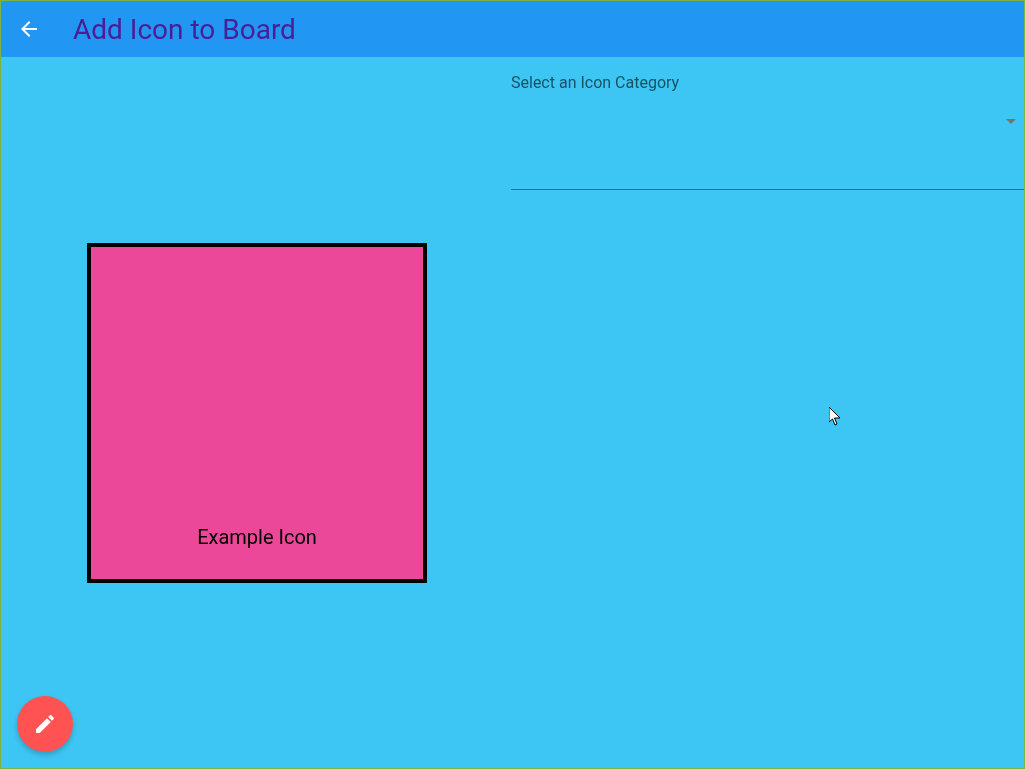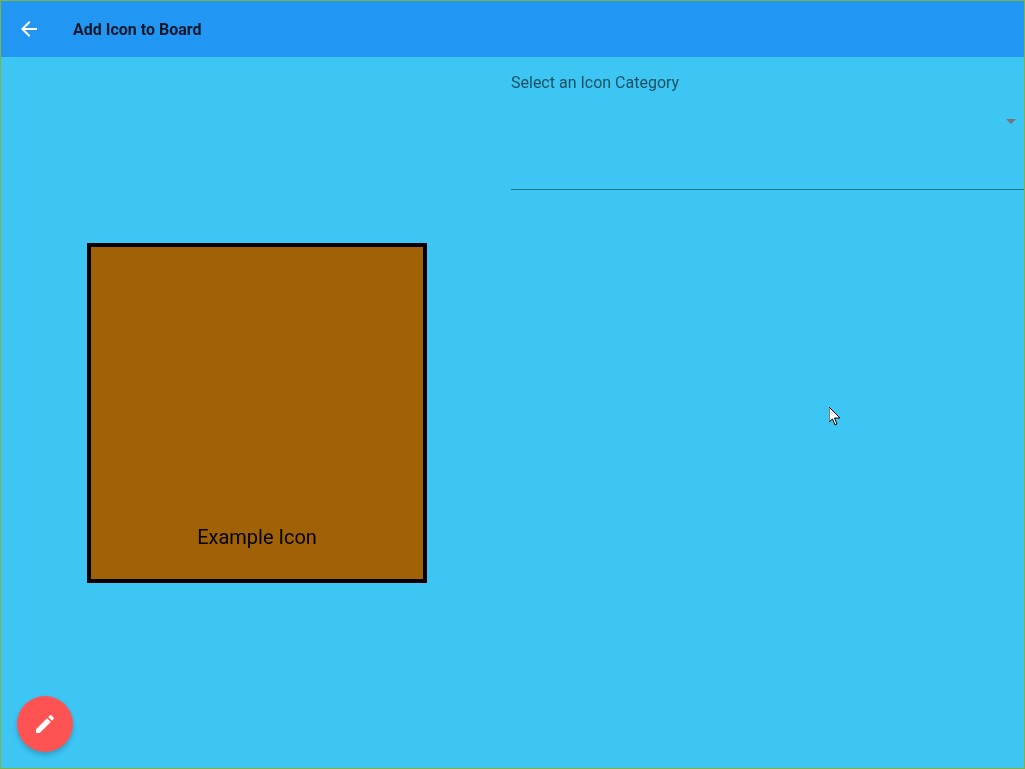--- a/index.html
+++ b/index.html
@@ -31,40 +31,40 @@
       display: flex;
       align-items: center;
       justify-content: center;
       cursor: pointer;
       margin-right: 32px;
     }
     .back-button svg {
       fill: #ffffff;
     }
     .app-title {
-      font-size: 16px;
-      font-weight: 700;
-      color: #0f172a;
+      font-size: 28px;
+      font-weight: 400;
+      color: #4c1d95;
     }
     .content {
       display: flex;
       height: calc(100% - 56px);
       position: relative;
     }
     .left-panel {
       width: 510px;
       position: relative;
     }
     .icon-preview {
       position: absolute;
       left: 86px;
       top: 186px;
       width: 340px;
       height: 340px;
-      background: #a16207;
+      background: #ec4899;
       border: 4px solid #000000;
       display: flex;
       align-items: flex-end;
       justify-content: center;
       padding-bottom: 30px;
     }
     .icon-preview-label {
       font-size: 20px;
       color: #000000;
     }

